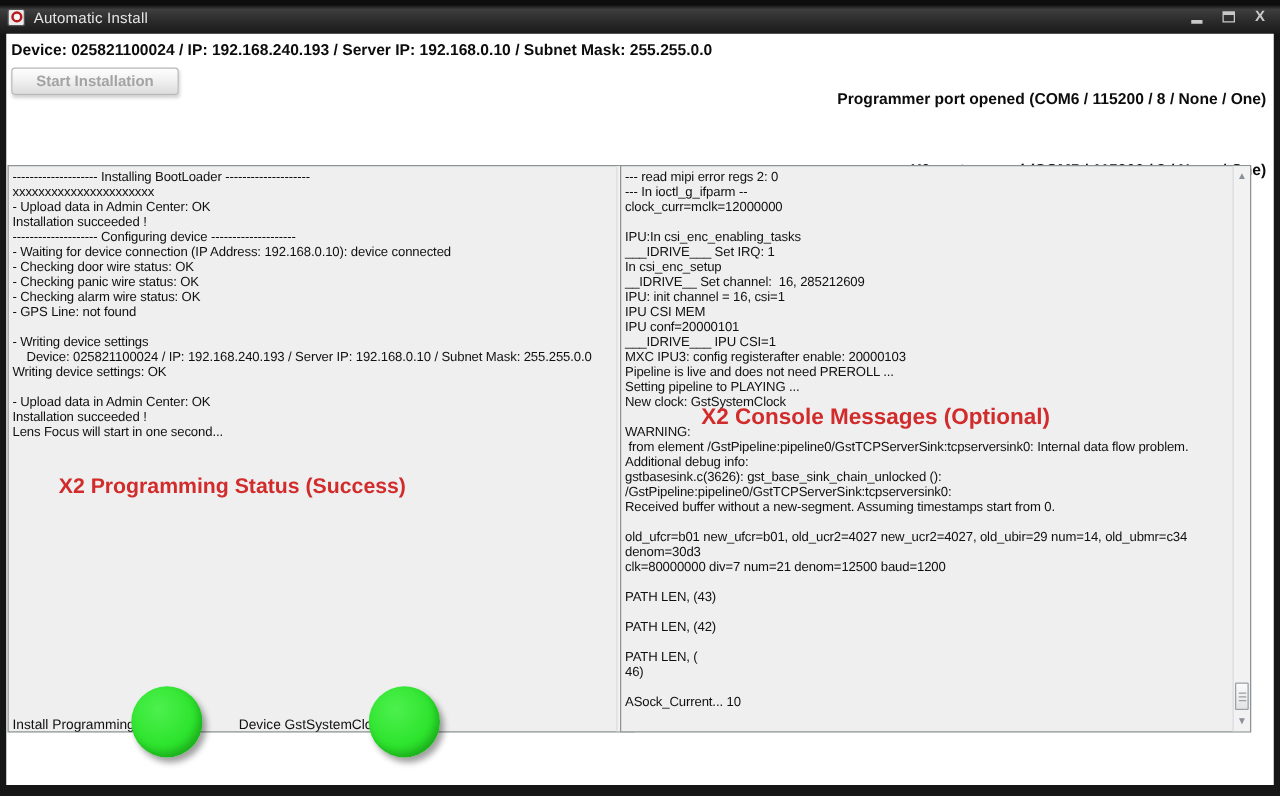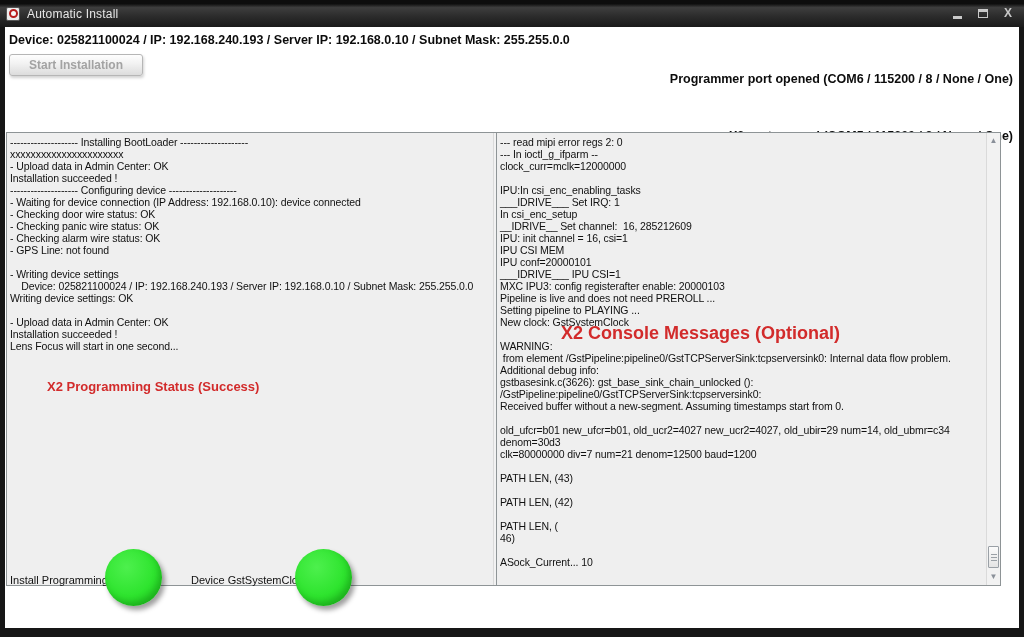--- a/index.html
+++ b/index.html
@@ -64,21 +64,21 @@
     position:absolute; top:0; left:0; right:14px; bottom:0;
     padding:3px 0 0 3px; overflow:hidden;
     font-size:10.5px; letter-spacing:-.1px; line-height:12px;
     color:#101010; white-space:pre;
   }
   .log-line { height:12px; }
 
   .annotation {
     position:absolute; color:#d22b2b; font-weight:bold; white-space:pre;
   }
-  .annotation-left  { left:40px; top:246px; font-size:13px; }
+  .annotation-left  { left:40px; top:246px; font-size:17px; }
   .annotation-right { left:64px; top:190px; font-size:18px; }
 
   
   .vscroll {
     position:absolute; top:0; right:0; bottom:0; width:14px;
     background:#f2f2f2; border-left:1px solid #dadada;
   }
   .scroll-arrow {
     position:absolute; left:0; width:13px; height:14px;
     color:#8a9099; font-size:8px; line-height:14px; text-align:center; cursor:default;

